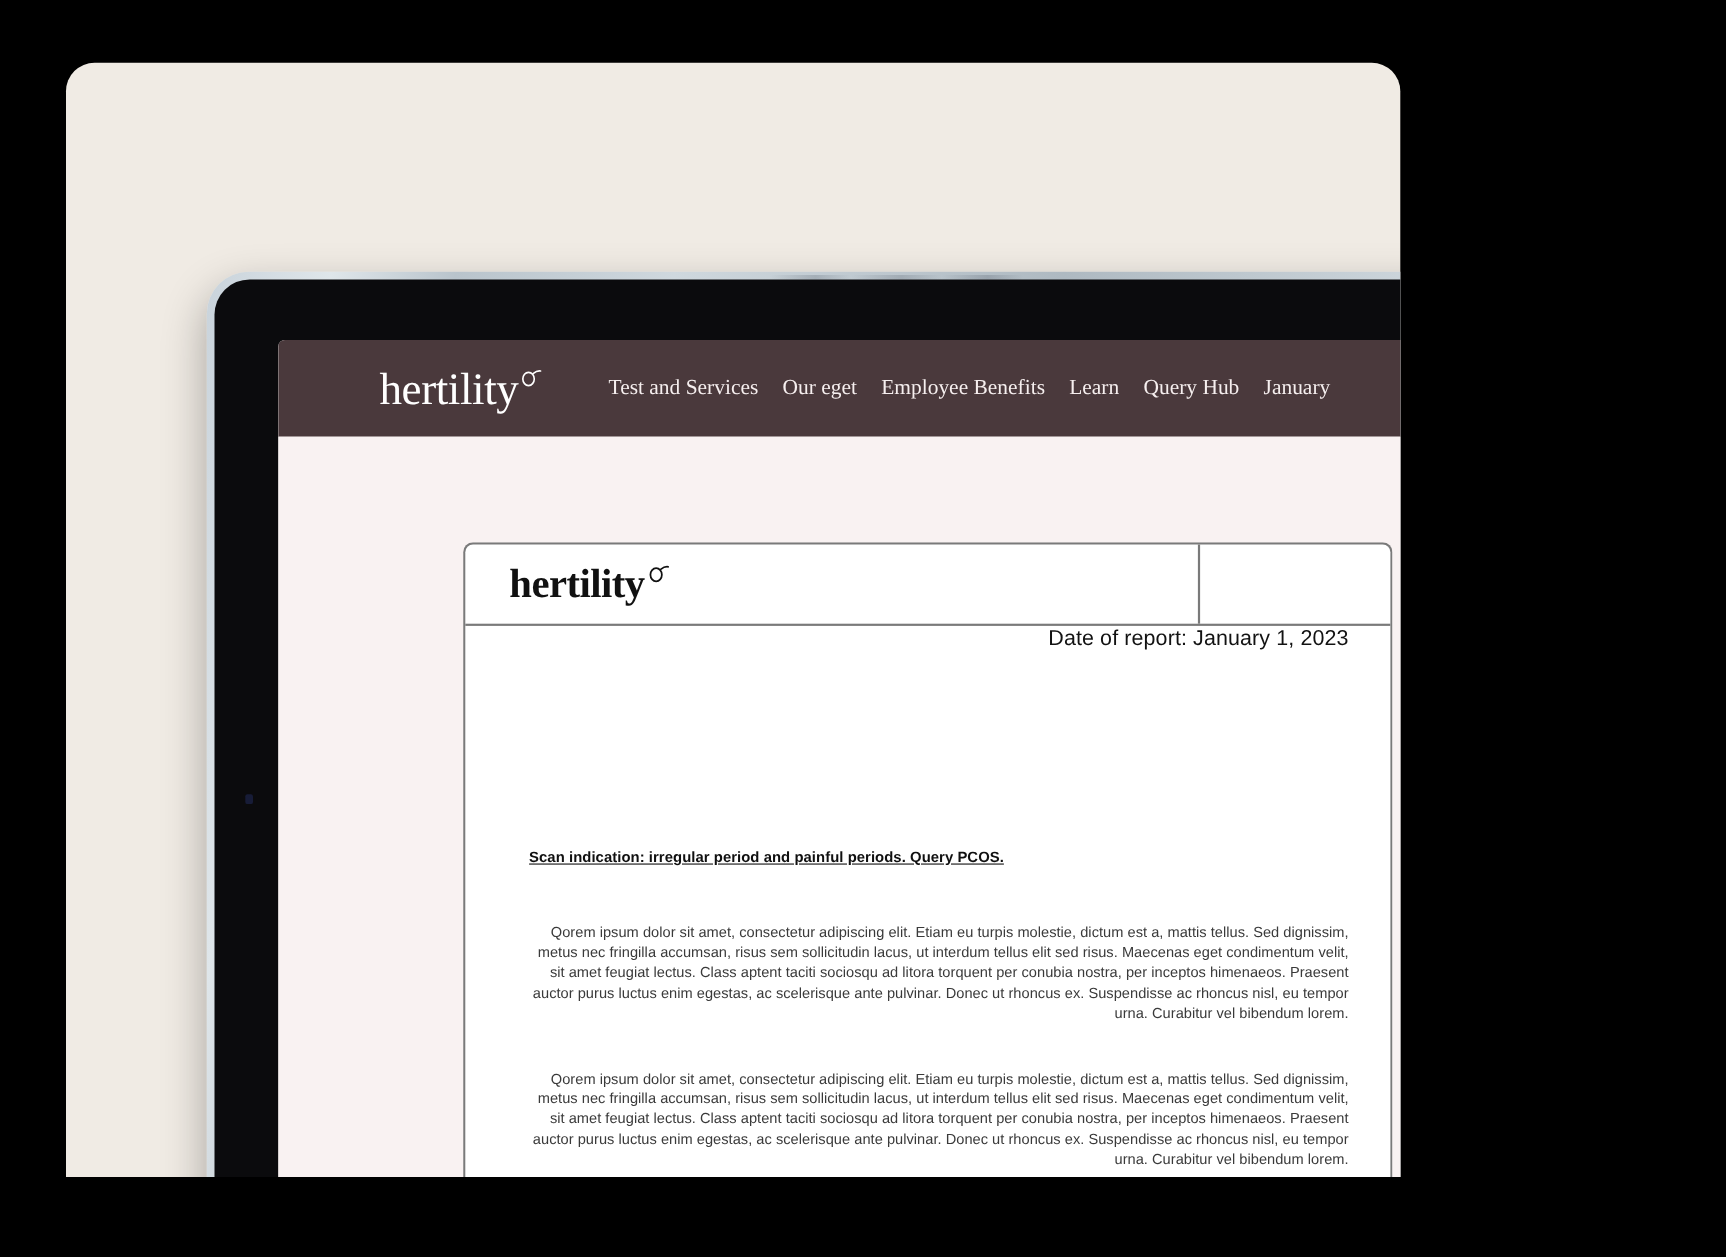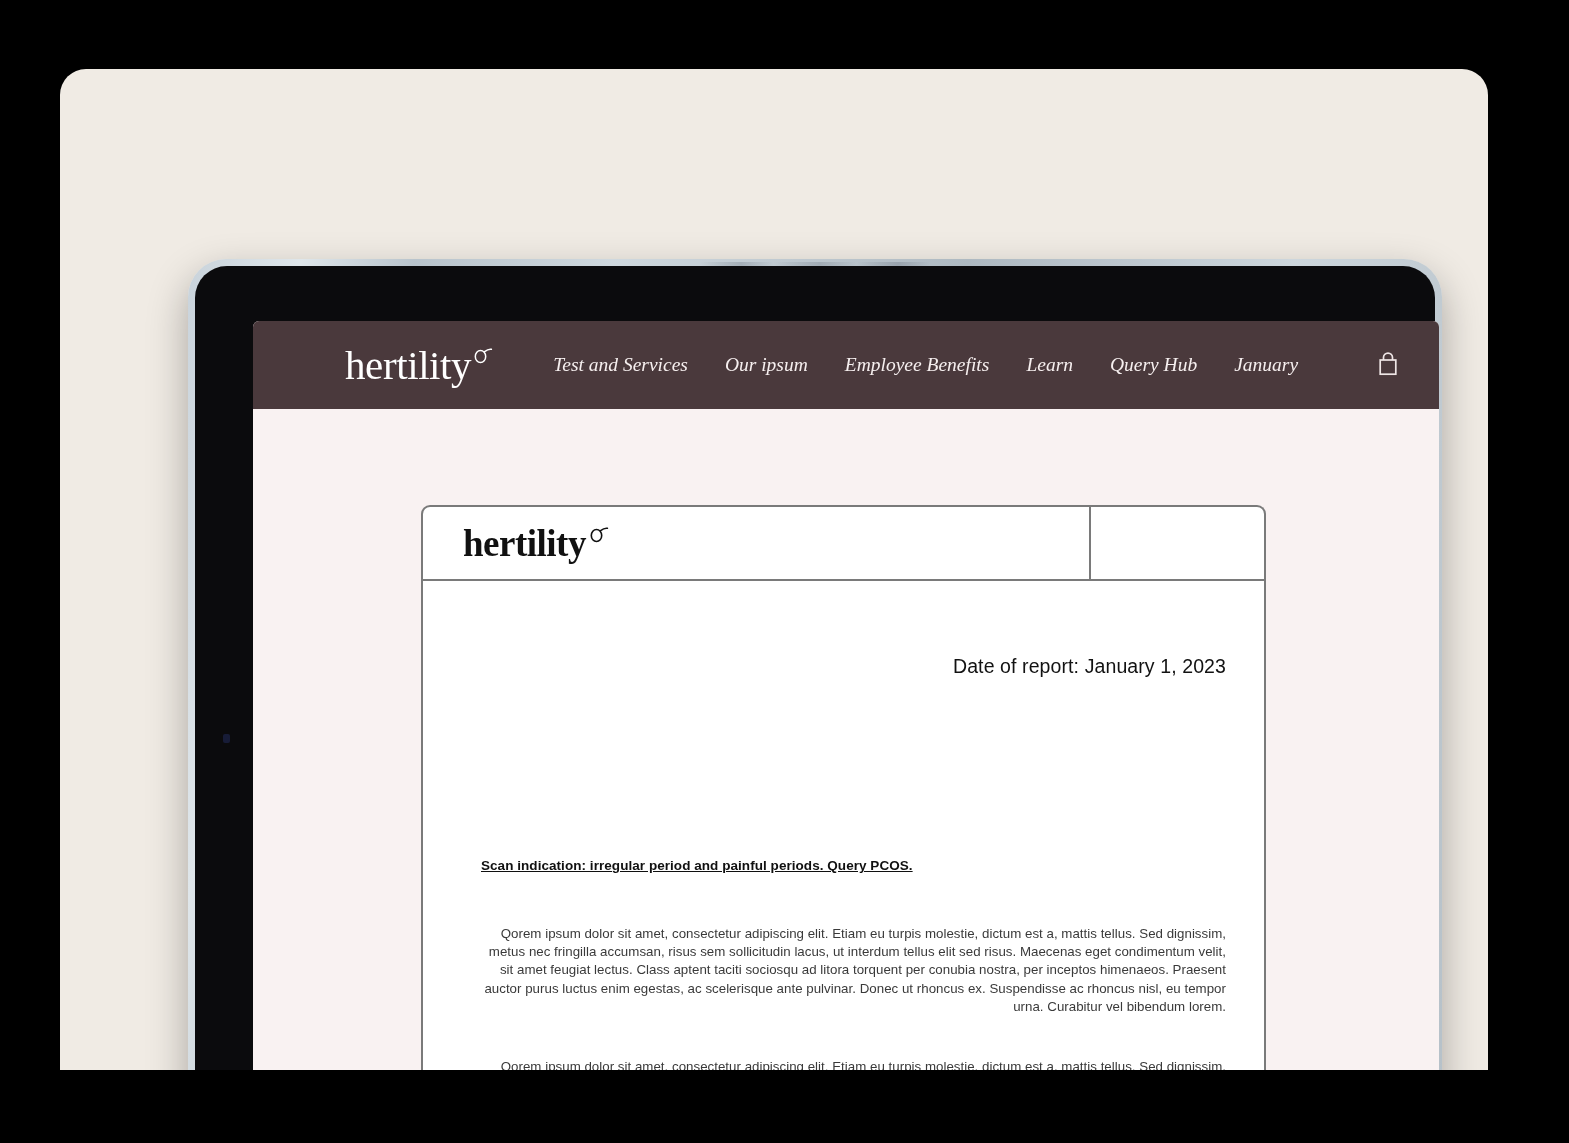--- a/index.html
+++ b/index.html
@@ -21,26 +21,25 @@
     height: 1143px;
     background: #000000;
     overflow: hidden;
   }
 
   
   #cream-card {
     position: absolute;
     left: 60px;
     top: 57px;
-    width: 1428px;
+    width: 1213px;
     height: 1045px;
     background: #F0EBE4;
     border-radius: 26px;
     overflow: hidden;
-    margin-top: 12px;
   }
 
   
   #tablet {
     position: absolute;
     left: 128px;
     top: 190px;
     width: 1254px;
     height: 930px;
     border-radius: 38px;
@@ -126,23 +125,22 @@
   .brand .glyph {
     position: absolute;
     top: -13px;
     right: -22px;
     width: 22px;
     height: 22px;
   }
   #nav-links {
     display: flex;
     align-items: center;
-    gap: 37px;
+    gap: 22px;
     margin-left: 82px;
-    font-style: italic;
   }
   .nav-link {
     font-family: "Liberation Serif", serif;
     color: #F6EFEF;
     font-size: 19.5px;
     white-space: nowrap;
     cursor: pointer;
   }
   #bag-btn {
     margin-left: 40px;
@@ -202,21 +200,20 @@
     width: 22px;
     height: 22px;
   }
   #doc-head-right { flex: 1 1 auto; }
 
   #doc-inner { padding: 0 38px 0 58px; }
   #report-date {
     text-align: right;
     font-size: 19.5px;
     color: #121212;
-    padding-top: 74px;
     letter-spacing: .1px;
   }
   #scan-indication {
     font-size: 13.5px;
     font-weight: 700;
     color: #101010;
     margin-top: 180px;
     letter-spacing: .05px;
     text-decoration: underline;
   }
@@ -262,21 +259,21 @@
               <span class="glyph">
                 <svg viewBox="0 0 22 22" width="22" height="22" aria-hidden="true">
                   <ellipse cx="9.5" cy="12.5" rx="5.2" ry="6" fill="none" stroke="#FFFFFF" stroke-width="1.5"></ellipse>
                   <path d="M13.6 7.6 C16.2 5.6 18.6 5.0 20.4 5.3" fill="none" stroke="#FFFFFF" stroke-width="1.5" stroke-linecap="round"></path>
                 </svg>
               </span>
             </div>
 
             <div id="nav-links">
               <div class="nav-link">Test and Services</div>
-              <div class="nav-link">Our ipsum</div>
+              <div class="nav-link">Our eget</div>
               <div class="nav-link">Employee Benefits</div>
               <div class="nav-link">Learn</div>
               <div class="nav-link">Query Hub</div>
               <div class="nav-link">January</div>
 
               <div id="bag-btn">
                 <svg viewBox="0 0 26 30" width="26" height="30" aria-hidden="true">
                   <path d="M8.5 10 V7.6 A4.5 4.5 0 0 1 17.5 7.6 V10" fill="none" stroke="#EFE6E6" stroke-width="1.7"></path>
                   <rect x="5.2" y="10" width="15.6" height="14.2" fill="none" stroke="#EFE6E6" stroke-width="1.7"></rect>
                 </svg>

